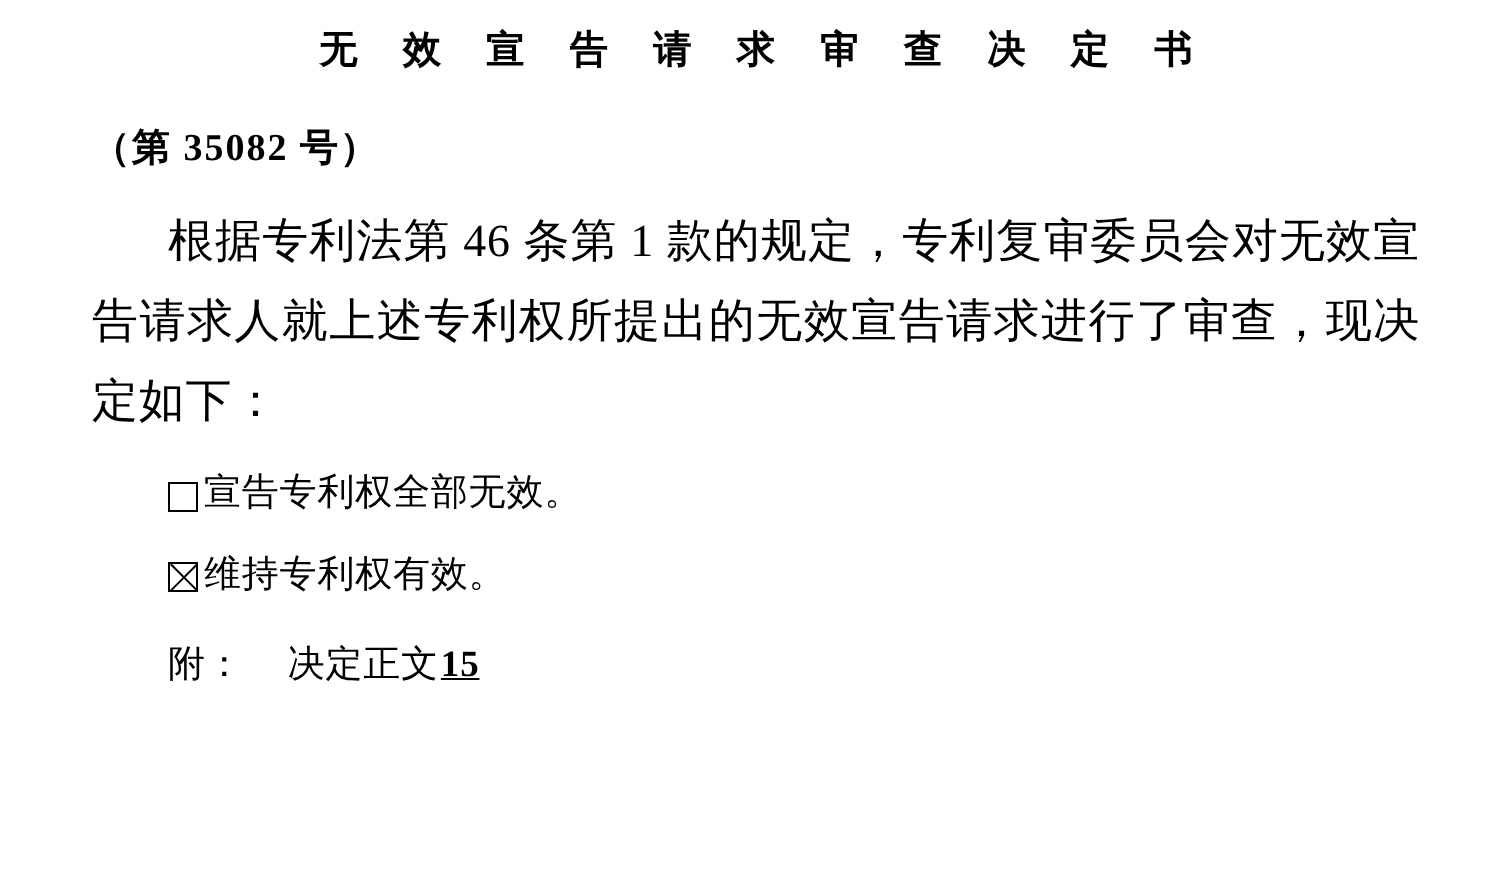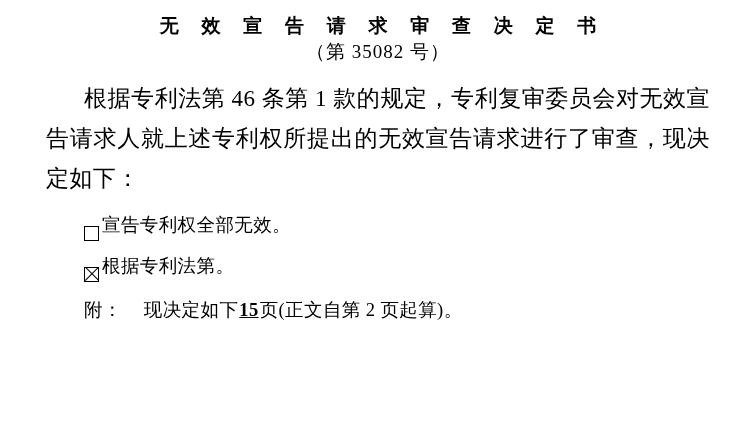--- a/index.html
+++ b/index.html
@@ -25,44 +25,45 @@
     text-align: center;
     font-size: 19px;
     font-weight: bold;
     letter-spacing: 9px;
     margin-top: 14px;
     margin-bottom: 0;
     line-height: 1.3;
     text-indent: 9px;
   }
   .doc-number {
-    text-align: center;
+    text-align: left;
     font-size: 19px;
-    font-weight: normal;
+    font-weight: bold;
+    margin-top: 22px;
     letter-spacing: 1px;
   }
   .para {
     font-size: 23px;
     line-height: 1.75;
     text-align: justify;
     margin: 0;
     letter-spacing: 0.4px;
   }
   .para-indent {
     text-indent: 38px;
   }
   .block-para {
     margin-top: 14px;
   }
   .options {
     margin-top: 12px;
   }
   .option-row {
     display: flex;
-    align-items: flex-end;
+    align-items: center;
     font-size: 18.5px;
     line-height: 1.6;
     margin: 0 0 11px 0;
     padding-left: 38px;
     letter-spacing: 0.4px;
   }
   .checkbox {
     display: inline-block;
     position: relative;
     width: 15px;
@@ -126,26 +127,25 @@
   <div class="options">
 
     <div class="option-row">
       <span class="checkbox"></span>
       <span class="option-label">宣告专利权全部无效。</span>
     </div>
 
 
     <div class="option-row">
       <span class="checkbox checked"></span>
-      <span class="option-label">根据专利法第。</span>
+      <span class="option-label">维持专利权有效。</span>
     </div>
 
   </div>
 
 
   <div class="attach-row">
     <span class="attach-label">附：</span>
-    <span class="inline">现决定如下</span>
+    <span class="inline">决定正文</span>
     <span class="underline-num">15</span>
-    <span class="inline">页(正文自第 2 页起算)。</span>
   </div>
 
 </div>
 
 </body></html>

